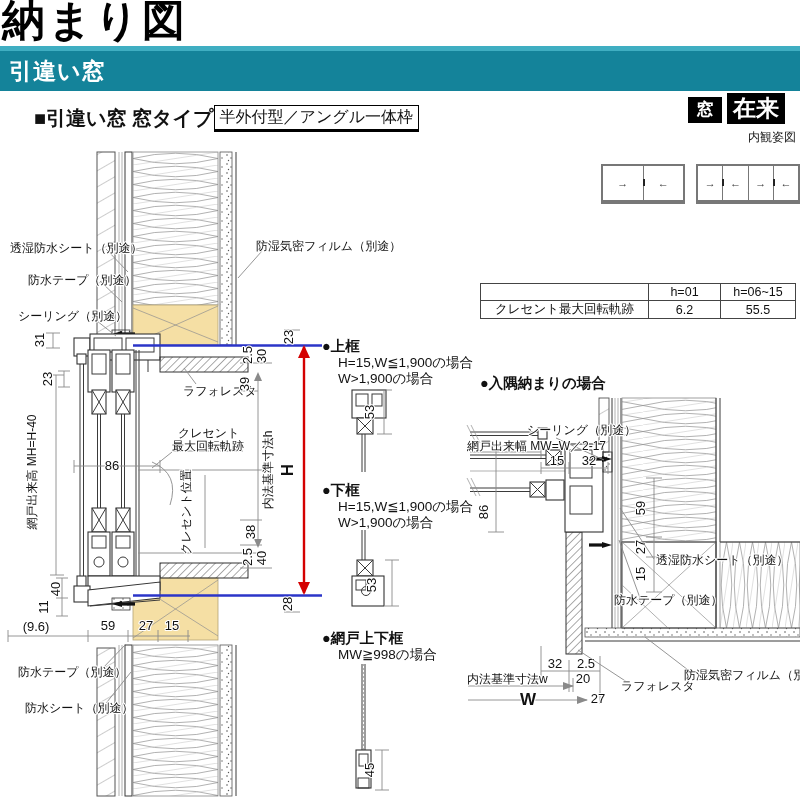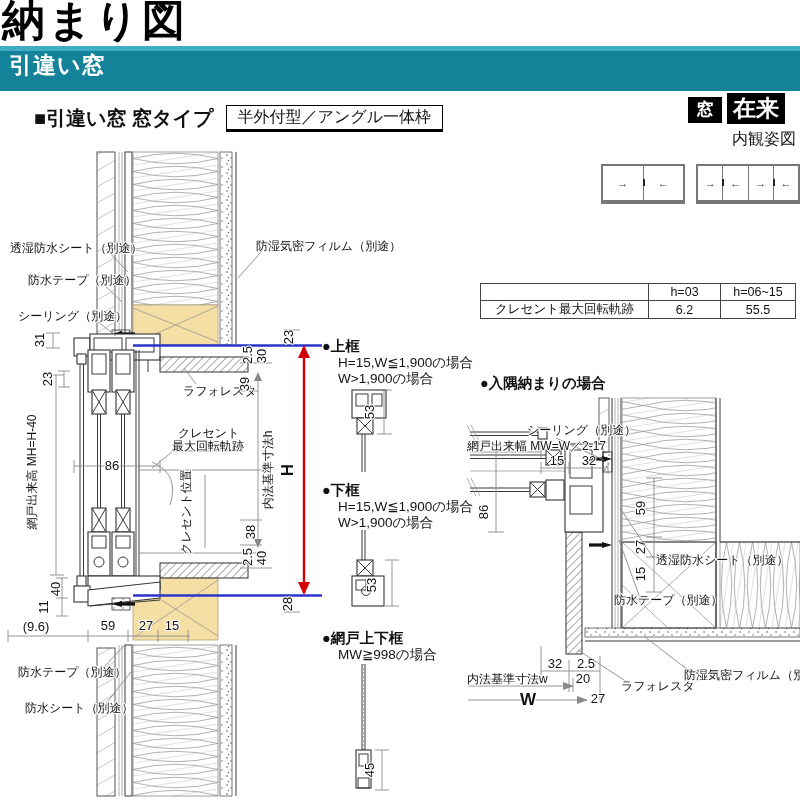--- a/index.html
+++ b/index.html
@@ -2,28 +2,28 @@
 <html><head>
 <meta charset="utf-8">
 <style>
   html,body{margin:0;padding:0}
   body{width:800px;height:800px;position:relative;background:#fff;overflow:hidden;
        font-family:"Liberation Sans","DejaVu Sans",sans-serif;color:#111}
   .abs{position:absolute}
   .page-title{left:2px;top:-8px;font-size:43px;font-weight:900;letter-spacing:3px;color:#000}
   .band{left:0;top:46px;width:800px;height:45px;
         background:linear-gradient(#3FAEC2 0 5px,#14839A 5px 100%)}
-  .band-label{padding:4px 0 0 9px;font-size:23px;font-weight:700;color:#fff;letter-spacing:1px}
-  .section-row{left:34px;top:105px;display:flex;align-items:center;gap:12px}
+  .band-label{padding:10px 0 0 9px;font-size:23px;font-weight:700;color:#fff;letter-spacing:1px}
+  .section-row{left:34px;top:105px;display:flex;align-items:center;}
   .section-heading{font-size:20px;font-weight:700}
-  .section-tag{border:1px solid #000;border-bottom:3px solid #000;padding:1px 11px;font-size:16px}
+  .section-tag{border:1px solid #000;border-bottom:3px solid #000;padding:1px 5px;font-size:16px}
   .badge{background:#000;color:#fff;text-align:center;font-weight:700}
   .badge-window{left:688px;top:97px;width:34px;height:26px;font-size:17px;line-height:26px}
   .badge-zairai{left:727px;top:93px;width:58px;height:31px;font-size:23px;line-height:31px}
-  .elev-caption{right:4px;top:129px;font-size:16px}
+  .elev-caption{right:4px;top:129px;font-size:12px}
   .mini-win{top:164px;height:34px;border:2px solid #777;border-bottom:4px solid #777;display:flex;background:#fff}
   .mini-win .pane{flex:1;border-right:1px solid #777;display:flex;align-items:center;justify-content:center;
                   font-size:11px;color:#333;position:relative}
   .mini-win .pane:last-child{border-right:none}
   .cres-tick{position:absolute;width:2px;height:7px;background:#222;top:13px}
   table.spec{left:480px;top:283px;position:absolute;border-collapse:collapse;table-layout:fixed;
              font-size:12.5px;background:#fff}
   table.spec td{border:1px solid #444;text-align:center;padding:0;height:16px}
   
   .s1{stroke:#3a3a3a;stroke-width:1;fill:none}
@@ -84,21 +84,21 @@
 
 <table class="spec">
   <colgroup>
       <col style="width:168px">
       <col style="width:72px">
       <col style="width:75px">
     </colgroup>
   <tbody>
       <tr>
     <td></td>
-    <td>h=03</td>
+    <td>h=01</td>
     <td>h=06~15</td>
   </tr>
   <tr style="height:18px">
     <td>クレセント最大回転軌跡</td>
     <td>6.2</td>
     <td>55.5</td>
   </tr>
 </tbody>
   </table>
 

